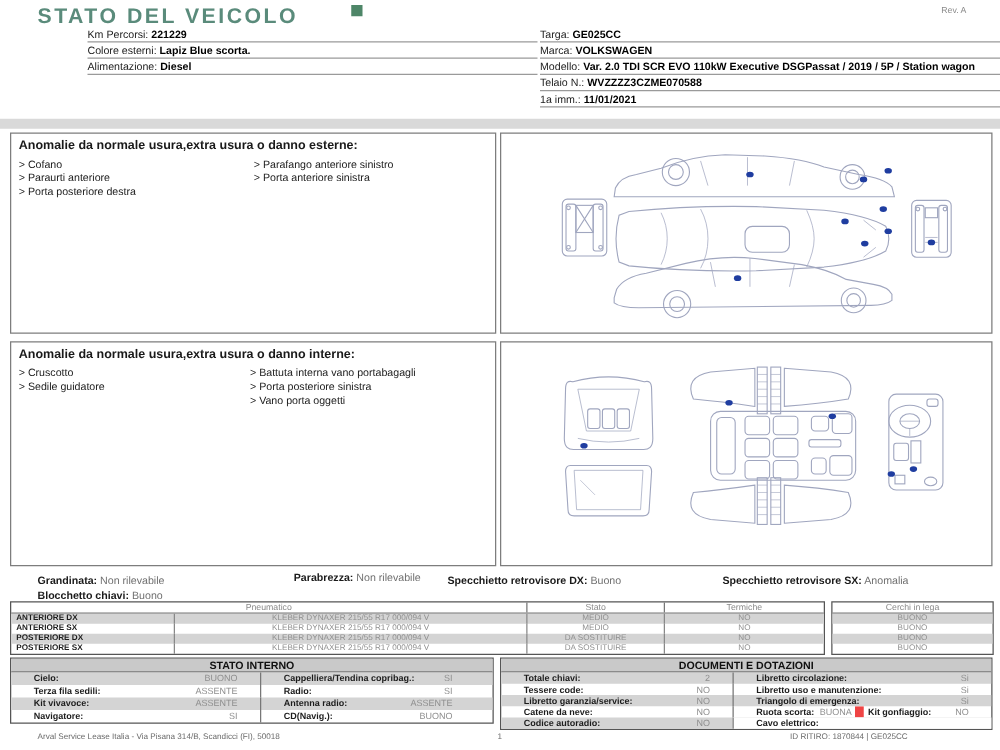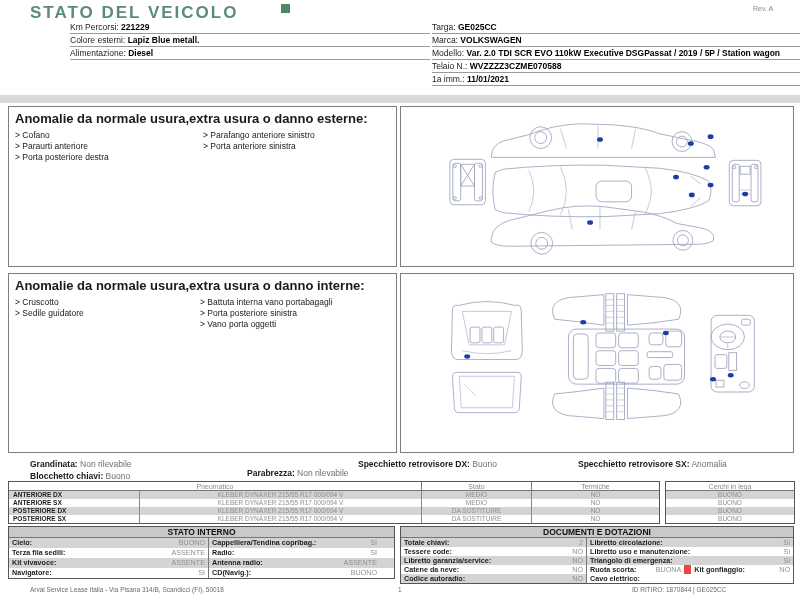--- a/index.html
+++ b/index.html
@@ -12,21 +12,21 @@
   .rev { font-size:7px; color:#8a8a8a; }
   .accent-sq { width:9px; height:9px; }
 
   
   .info-row { font-size:8.5px; border-bottom:1px solid #9a9a9a; padding:1px 0 1px 0; line-height:10px; }
   .info-row .lbl { color:#222; }
   .info-row .val { font-weight:bold; color:#000; }
 
   
   .secbox { border:1px solid #7d7d7d; background:#fff; }
-  .sec-heading { font-size:13px; font-weight:bold; padding:4px 6px 2px 6px; }
+  .sec-heading { font-size:10px; font-weight:bold; padding:4px 6px 2px 6px; }
   .anom-cols { display:flex; padding:2px 6px; }
   .anom-col { font-size:8.5px; line-height:10px; }
   .anom-col div { margin-bottom:1px; }
 
   
   .check { font-size:8.5px; }
   .check b { font-weight:bold; }
   .check .cv { color:#6f6f6f; }
 
   
@@ -43,21 +43,21 @@
   .ty-term { width:128px; text-align:center; color:#8f8f8f; border-left:1px solid #888; }
   .stripe { background:#d4d4d4; }
   .cer-table { border:1px solid #555; font-size:6.5px; }
   .cer-head { height:9px; line-height:9px; text-align:center; color:#8a8a8a; font-size:7px; border-bottom:1px solid #777; }
   .cer-row { height:8px; line-height:8px; text-align:center; color:#8f8f8f; }
 
   
   .bt-table { border:1px solid #555; font-size:7.2px; }
   .bt-title { height:11px; line-height:11px; text-align:center; font-weight:bold; font-size:8.5px; background:#c9c9c9; border-bottom:1px solid #777; color:#111; }
   .bt-row { display:flex; }
-  .bt-half { display:flex; justify-content:space-between; padding:0 3px; overflow:hidden; white-space:nowrap; }
+  .bt-half { display:flex; justify-content:space-between; padding:0 18px; overflow:hidden; white-space:nowrap; }
   .bt-half.rgt { border-left:1px solid #777; }
   .cell-label { font-weight:bold; color:#1c1c1c; }
   .cell-value { color:#8f8f8f; text-align:right; }
   .grow { flex:1; }
   .subdiv { border-left:7px solid #ef4444; margin:0 0 0 3px; padding-left:3px; }
 
   .si-row { height:10px; line-height:10px; }
   .si-row .bt-half { width:199px; }
   .si-row .bt-half.rgt { width:172px; }
 
@@ -78,21 +78,21 @@
   <div class="abs accent-sq" style="left:281px; top:4px; background:#4e8668;"></div>
   <div class="abs rev" style="left:753px; top:5px;">Rev. A</div>
 
   <div class="abs" style="left:30px; top:21px; width:360px;margin-left:40px;">
     <div class="info-row">
       <span class="lbl">Km Percorsi:</span>
       <span class="val">221229</span>
     </div>
     <div class="info-row">
       <span class="lbl">Colore esterni:</span>
-      <span class="val">Lapiz Blue metall.</span>
+      <span class="val">Lapiz Blue scorta.</span>
     </div>
     <div class="info-row">
       <span class="lbl">Alimentazione:</span>
       <span class="val">Diesel</span>
     </div>
   </div>
 
   <div class="abs" style="left:400px; top:21px; width:371px;margin-left:32px;">
     <div class="info-row">
       <span class="lbl">Targa:</span>
@@ -272,21 +272,21 @@
         <ellipse cx="315" cy="107" rx="3" ry="2.3"></ellipse>
         <ellipse cx="333" cy="103" rx="3" ry="2.3"></ellipse>
       </g>
     </svg>
   </div>
 
   <div class="abs check" style="left:30px; top:459px;">
     <b>Grandinata:</b>
     <span class="cv">Non rilevabile</span>
   </div>
-  <div class="abs check" style="left:235px; top:470px; width:104px; line-height:6px;margin-left:12px;">
+  <div class="abs check" style="left:235px; top:459px; width:104px; line-height:6px;">
     <b>Parabrezza:</b>
     <span class="cv">Non rilevabile</span>
   </div>
   <div class="abs check" style="left:358px; top:459px;">
     <b>Specchietto retrovisore DX:</b>
     <span class="cv">Buono</span>
   </div>
   <div class="abs check" style="left:578px; top:459px;">
     <b>Specchietto retrovisore SX:</b>
     <span class="cv">Anomalia</span>

